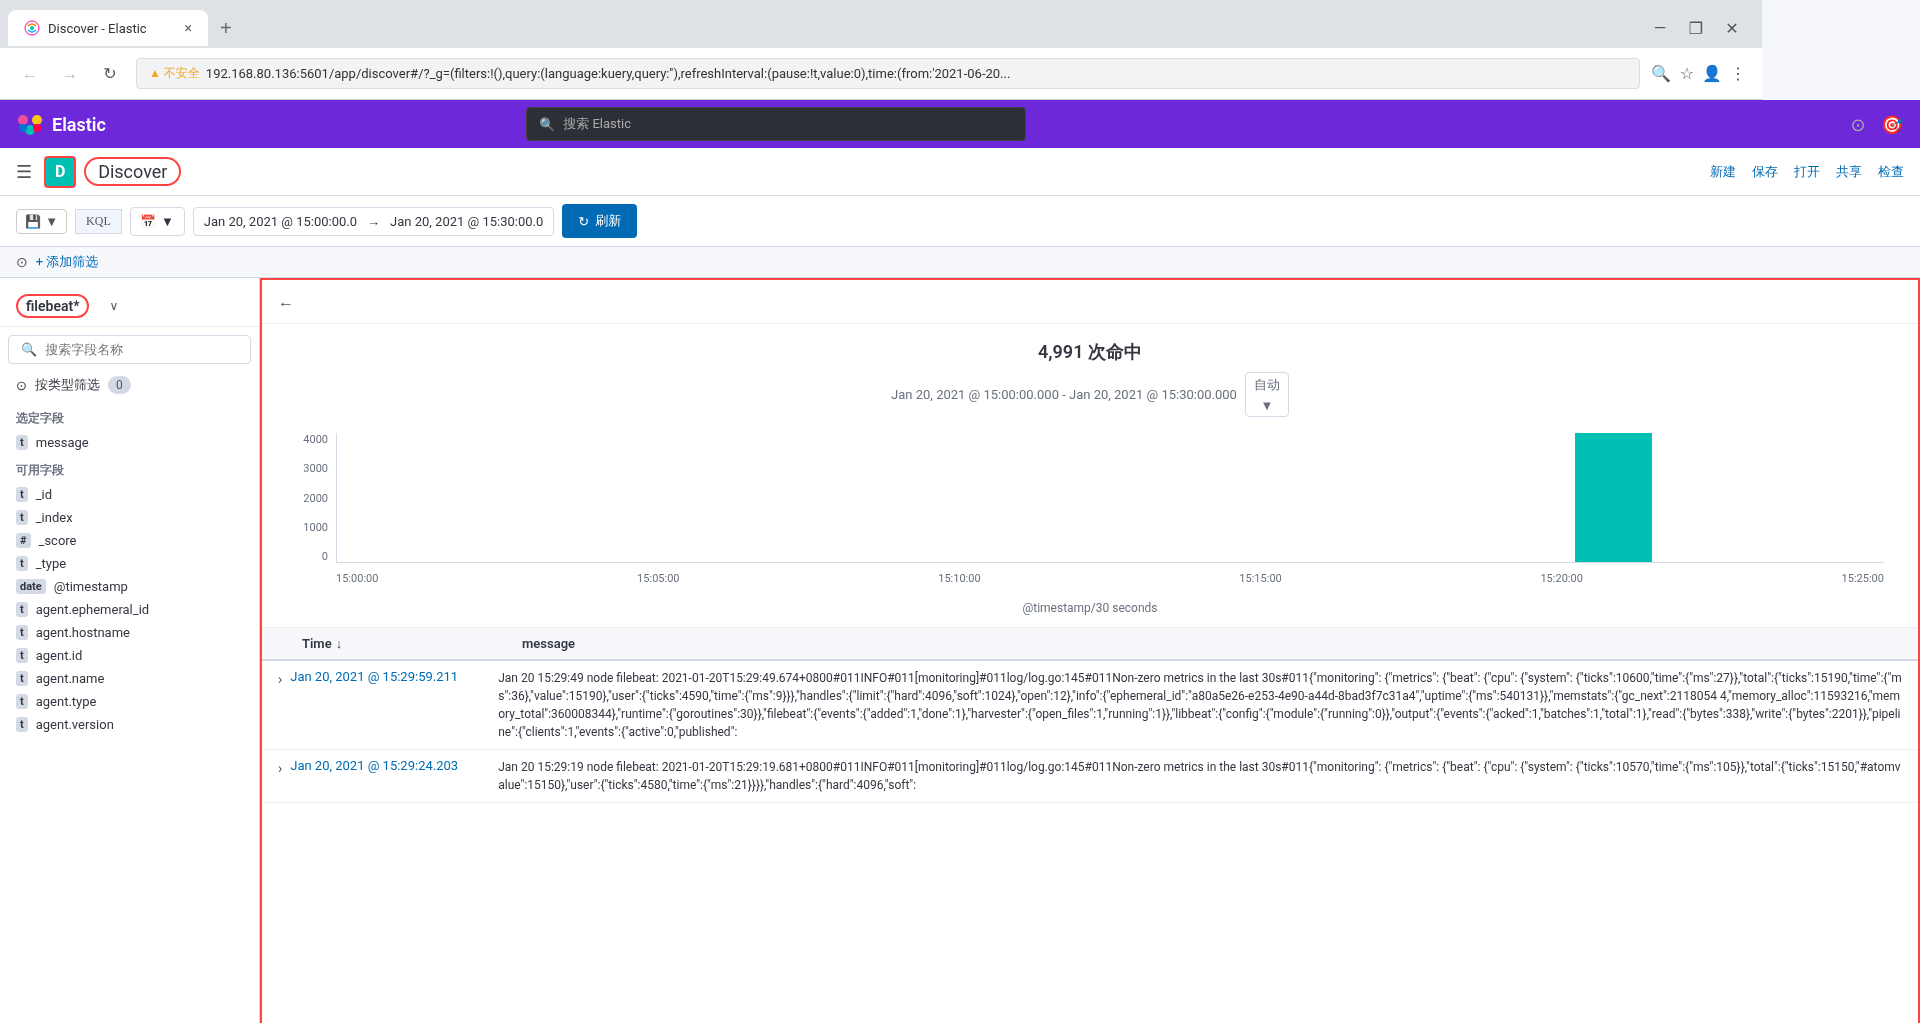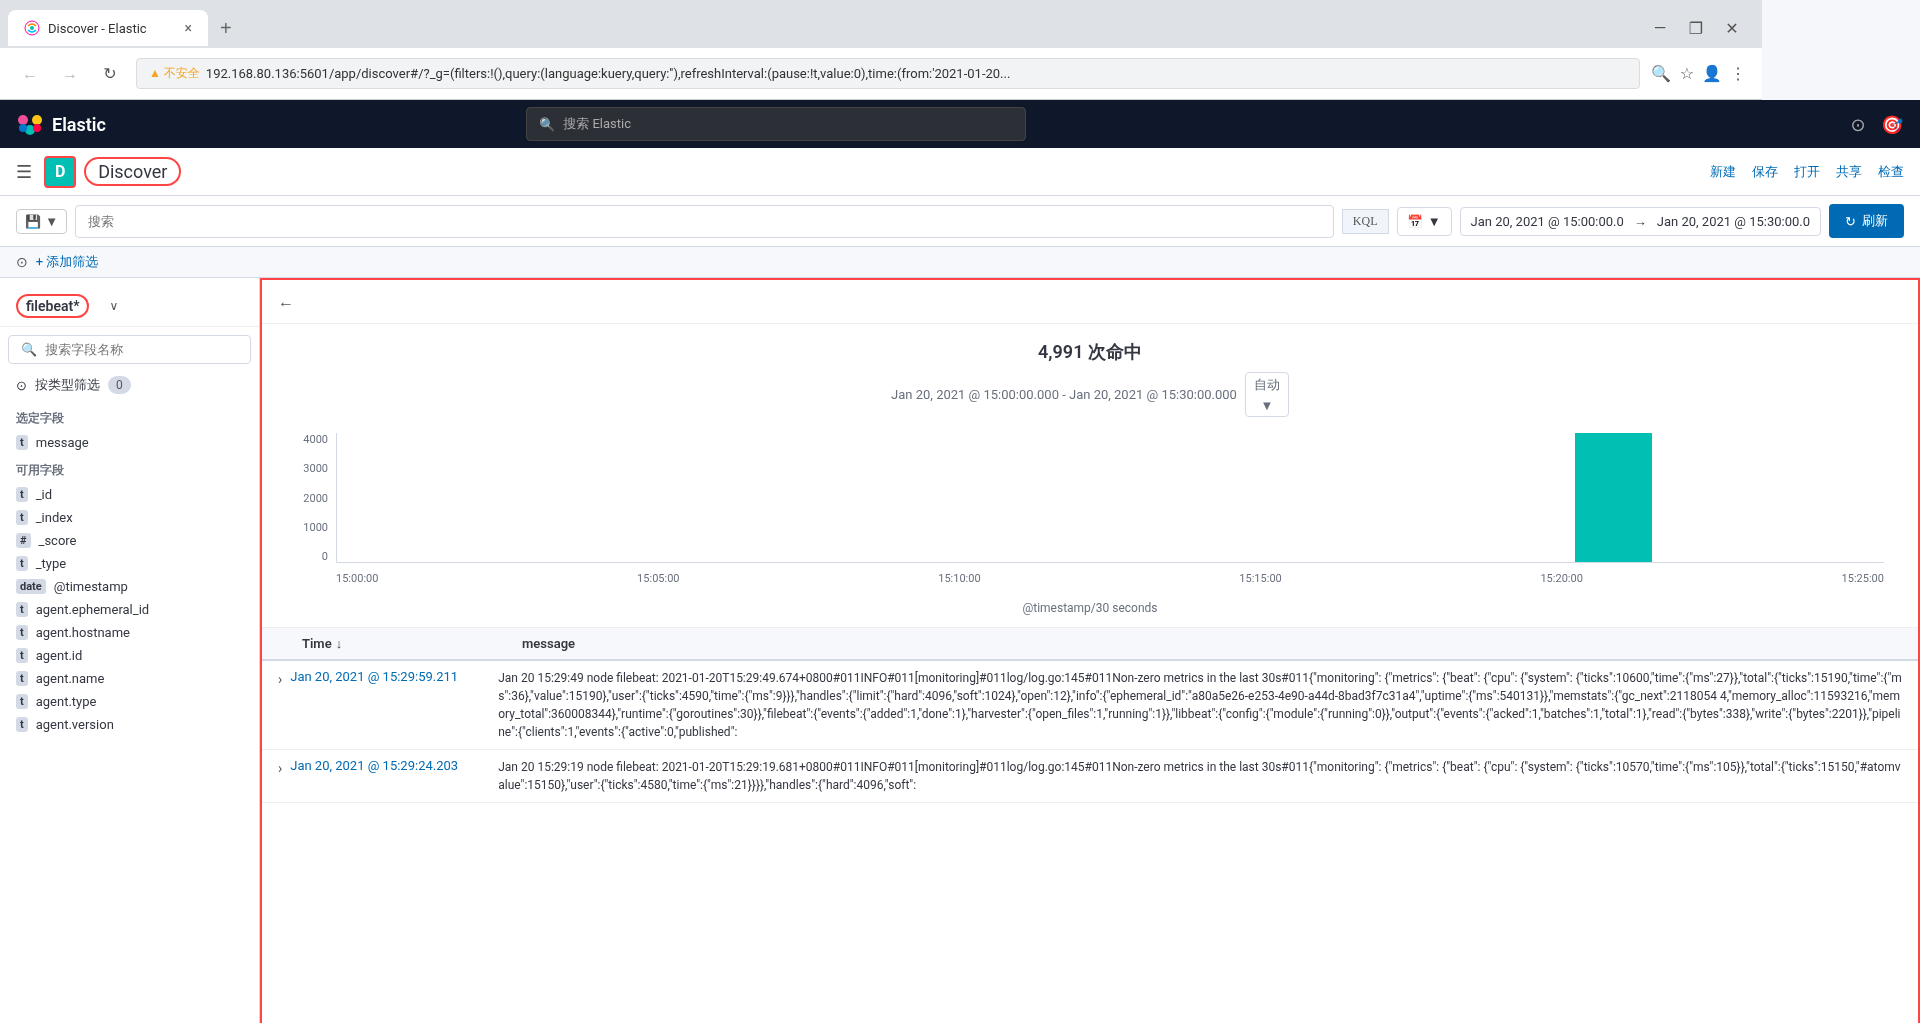--- a/index.html
+++ b/index.html
@@ -23,21 +23,21 @@
     .url-bar { flex: 1; background: #f1f3f4; border: 1px solid #dadce0; border-radius: 4px; padding: 6px 12px; font-size: 13px; color: #444; display: flex; align-items: center; gap: 6px; }
     .url-bar-security { color: #f4a523; font-size: 12px; }
     .url-text { color: #333; flex: 1; overflow: hidden; text-overflow: ellipsis; white-space: nowrap; }
     .url-actions { display: flex; gap: 8px; }
     .url-action-btn { color: #555; font-size: 16px; cursor: pointer; }
 
     
     .elastic-app { background: #fff; min-height: calc(1023px - 100px); }
 
     
-    .elastic-nav { background: #0f172a; display: flex; align-items: center; padding: 0 16px; height: 48px; gap: 16px; }
+    .elastic-nav { background: #6d28d9; display: flex; align-items: center; padding: 0 16px; height: 48px; gap: 16px; }
     .elastic-logo { display: flex; align-items: center; gap: 8px; color: #fff; font-size: 18px; font-weight: 600; }
     .logo-icon { width: 28px; height: 28px; }
     .elastic-search-bar { flex: 1; max-width: 500px; margin: 0 auto; background: #2c2f36; border: 1px solid #444; border-radius: 4px; padding: 7px 12px; display: flex; align-items: center; gap: 8px; color: #aaa; font-size: 13px; }
     .nav-right { margin-left: auto; display: flex; gap: 16px; align-items: center; }
     .nav-icon-btn { color: #aaa; font-size: 18px; cursor: pointer; }
 
     
     .toolbar { display: flex; align-items: center; padding: 0 16px; height: 48px; border-bottom: 1px solid #d3dae6; background: #fff; }
     .hamburger-btn { color: #555; font-size: 18px; cursor: pointer; margin-right: 12px; }
     .discover-badge { background: #00bfb3; color: #fff; width: 32px; height: 32px; border-radius: 4px; display: flex; align-items: center; justify-content: center; font-weight: bold; font-size: 16px; margin-right: 8px; border: 2px solid #ff4444; }
@@ -130,21 +130,21 @@
       <div class="win-btn">✕</div>
     </div>
   </div>
 
   <div class="address-bar">
     <div class="nav-btn disabled">←</div>
     <div class="nav-btn disabled">→</div>
     <div class="nav-btn">↻</div>
     <div class="url-bar">
       <span class="url-bar-security">▲ 不安全</span>
-      <span class="url-text">192.168.80.136:5601/app/discover#/?_g=(filters:!(),query:(language:kuery,query:''),refreshInterval:(pause:!t,value:0),time:(from:'2021-01-20...</span>
+      <span class="url-text">192.168.80.136:5601/app/discover#/?_g=(filters:!(),query:(language:kuery,query:''),refreshInterval:(pause:!t,value:0),time:(from:'2021-06-20...</span>
     </div>
     <div class="url-actions">
       <span class="url-action-btn">🔍</span>
       <span class="url-action-btn">☆</span>
       <span class="url-action-btn">👤</span>
       <span class="url-action-btn">⋮</span>
     </div>
   </div>
 </div>
 
@@ -182,21 +182,20 @@
       <span class="toolbar-btn">共享</span>
       <span class="toolbar-btn">检查</span>
     </div>
   </div>
 
   <div class="search-bar-row">
     <div class="search-save-btn">
       <span>💾</span>
       <span>▼</span>
     </div>
-    <input class="search-input" placeholder="搜索" style="">
     <div class="kql-badge">KQL</div>
     <div class="time-picker">
       <span>📅</span>
       <span>▼</span>
     </div>
     <div class="time-picker">
       <span>Jan 20, 2021 @ 15:00:00.0</span>
       <span style="margin: 0 6px;">→</span>
       <span>Jan 20, 2021 @ 15:30:00.0</span>
     </div>

